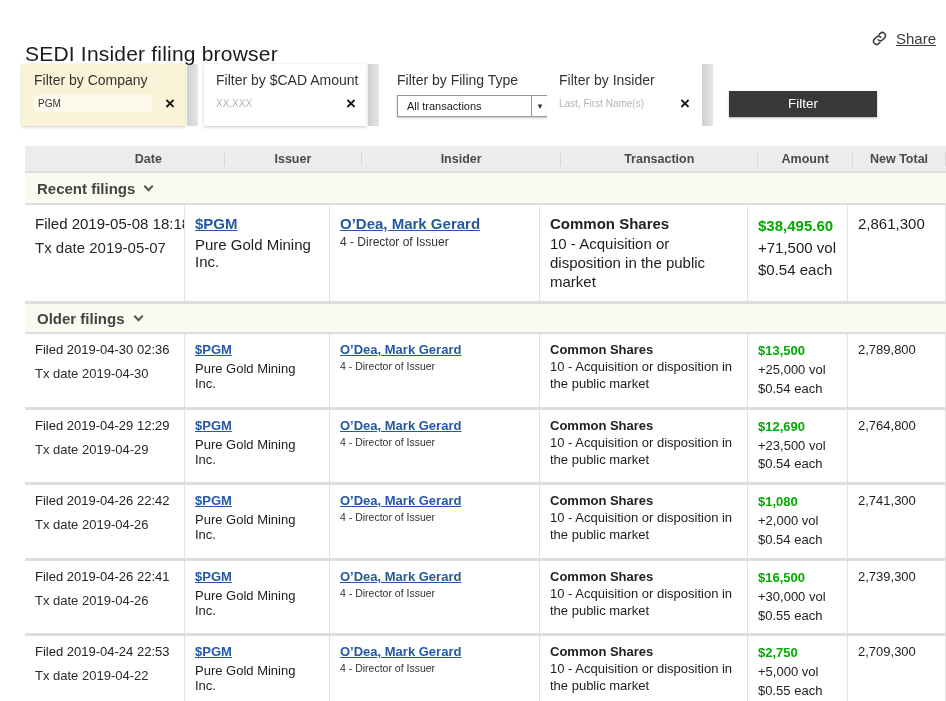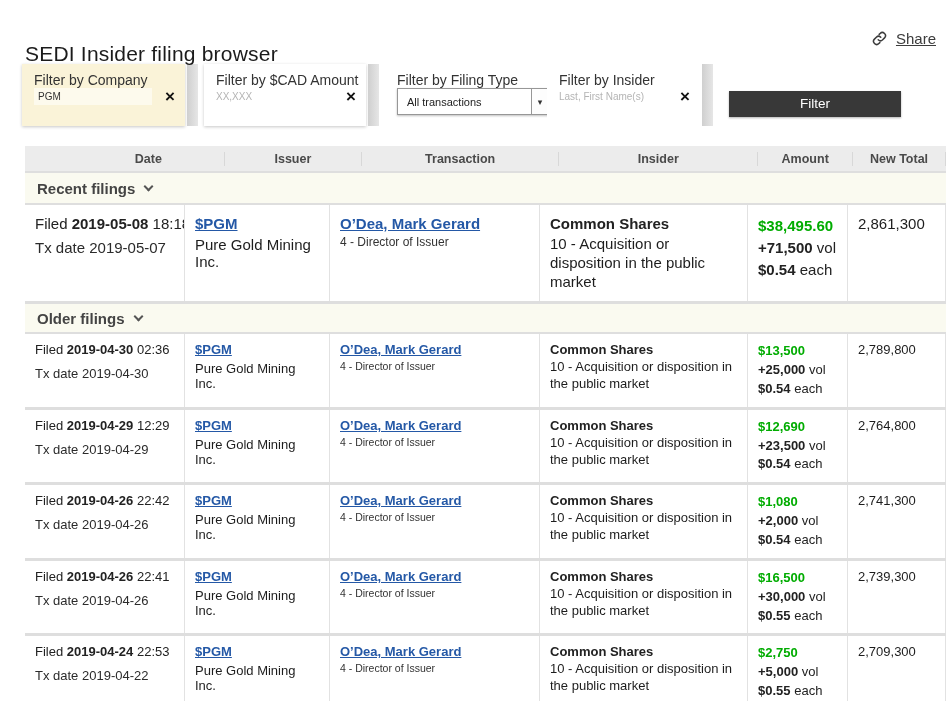--- a/index.html
+++ b/index.html
@@ -14,38 +14,38 @@
   .share svg { display:block; }
 
   
   .filterbar { display:flex; align-items:stretch; margin-left:22px; height:62px; }
   .fgroup { display:flex; flex-direction:column; padding:8px 10px 9px 12px; background:#fff;
     box-shadow:0 1px 3px rgba(0,0,0,.22); }
   .fgroup.company { background:#faf3d8; width:163px; }
   .fgroup.amount { width:162px; }
   .fgroup.ftype { width:162px; box-shadow:none; }
   .fgroup.insider { width:153px; box-shadow:none; }
-  .flabel { font-size:14px; color:#333; white-space:nowrap; }
+  .flabel { font-size:14px; color:#333; margin-bottom:7px; white-space:nowrap; }
   .frow { display:flex; align-items:center; }
   .finput { border:none; outline:none; background:transparent; font-size:10px; color:#333;
     font-family:inherit; width:118px; }
   .company .finput { background:rgba(255,255,255,.55); padding:3px 4px; }
   .finput::placeholder { color:#b4b4b4; }
   .clear-btn { margin-left:auto; font-size:17px; font-weight:bold; color:#111; cursor:pointer; line-height:1; }
   .fdivider { width:11px; background:linear-gradient(90deg,#cfcfcf,#e6e6e6); margin:0 6px 0 2px; }
   .fdivider.pre-btn { margin-left:2px; }
 
   .select { display:flex; align-items:stretch; width:152px; height:27px; border:1px solid #979797;
     background:#fff; box-shadow:0 1px 2px rgba(0,0,0,.25); cursor:pointer; }
   .select .val { flex:1; font-size:11px; color:#222; display:flex; align-items:center; padding-left:9px; white-space:nowrap; }
   .select .arrow { width:17px; border-left:1px solid #979797; display:flex; align-items:center;
     justify-content:center; font-size:9px; color:#333; background:#fdfdfd; }
 
   .filter-btn-wrap { display:flex; align-items:center; margin-top:17px; margin-left:10px; }
-  .filter-btn { width:172px; height:26px; background:#383838; color:#fff; font-size:13.5px;
+  .filter-btn { width:148px; height:26px; background:#383838; color:#fff; font-size:13.5px;
     display:flex; align-items:center; justify-content:center; cursor:pointer; box-shadow:0 1px 2px rgba(0,0,0,.3); }
 
   
   .tbl { margin:20px 0 0 25px; width:921px; background:#dedede; }
   .thead { display:flex; background:#ececec; height:25px; align-items:center; margin-bottom:2px;padding-left:48px; }
   .th { font-size:12.5px; font-weight:bold; color:#4a4a4a; text-align:center; border-right:1px solid #d8d8d8; }
   .th:last-child { border-right:1px solid #d8d8d8; }
 
   .c-date{width:160px;} .c-issuer{width:145px;} .c-insider{width:210px;}
   .c-txn{width:208px;} .c-amt{width:100px;} .c-total{width:98px;}
@@ -59,21 +59,21 @@
 
   .row { display:flex; background:#fff; margin-bottom:3px; align-items:stretch; }
   .cell { padding:8px 10px; border-right:1px solid #e2e2e2; overflow:hidden; }
   .row.recent { min-height:72px; font-size:15px; }
   .row.recent .cell { padding:10px 10px; }
   .row.older { min-height:61px; font-size:13px; }
 
   .dt-l1 { white-space:nowrap; }
   .dt-l2 { margin-top:7px; color:#2b2b2b; }
   .row.older .dt-l2 { margin-top:9px; }
-  b { font-weight:bold;margin-top:30px; }
+  b { font-weight:normal;margin-top:30px; }
 
   a.lnk { color:#2458a6; font-weight:bold; text-decoration:underline; cursor:pointer; }
   .sub { margin-top:4px; color:#1d1d1d; }
   .role { margin-top:3px; font-size:12px; color:#333; }
   .row.older .role { font-size:10.5px; }
 
   .sec-name { font-weight:bold; }
   .txn-desc { margin-top:2px; line-height:1.3; color:#1d1d1d; }
   .row.recent .txn-desc { line-height:1.25; margin-top:3px; }
 
@@ -140,22 +140,22 @@
   <div class="filter-btn-wrap">
     <div class="filter-btn">Filter</div>
   </div>
 </div>
 
 <div class="tbl">
 
   <div class="thead">
     <div class="th c-date">Date</div>
     <div class="th c-issuer">Issuer</div>
+    <div class="th c-insider">Insider</div>
     <div class="th c-txn">Transaction</div>
-    <div class="th c-insider">Insider</div>
     <div class="th c-amt">Amount</div>
     <div class="th c-total">New Total</div>
   </div>
 
   <div class="section-hdr recent">
     <span>Recent filings</span>
     <span class="chev"></span>
   </div>
 
   <div class="row recent">

